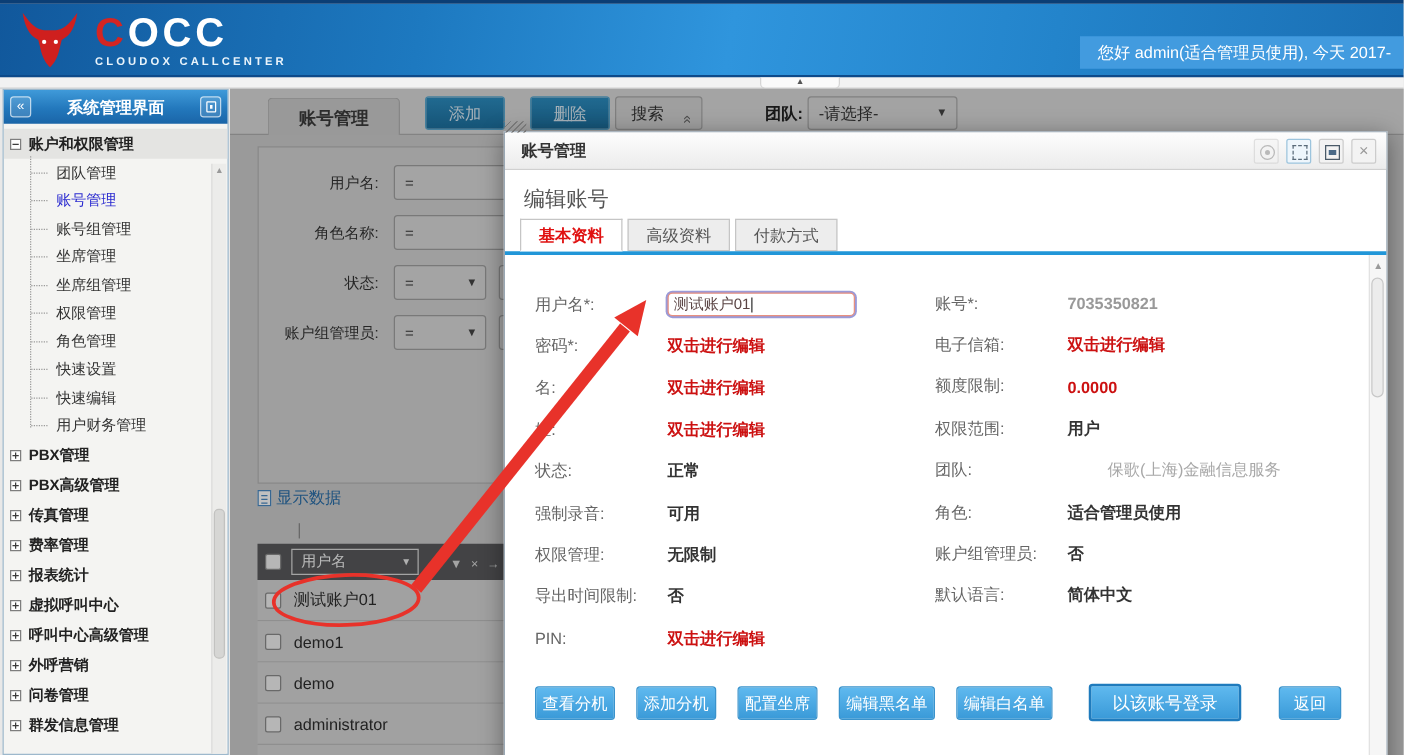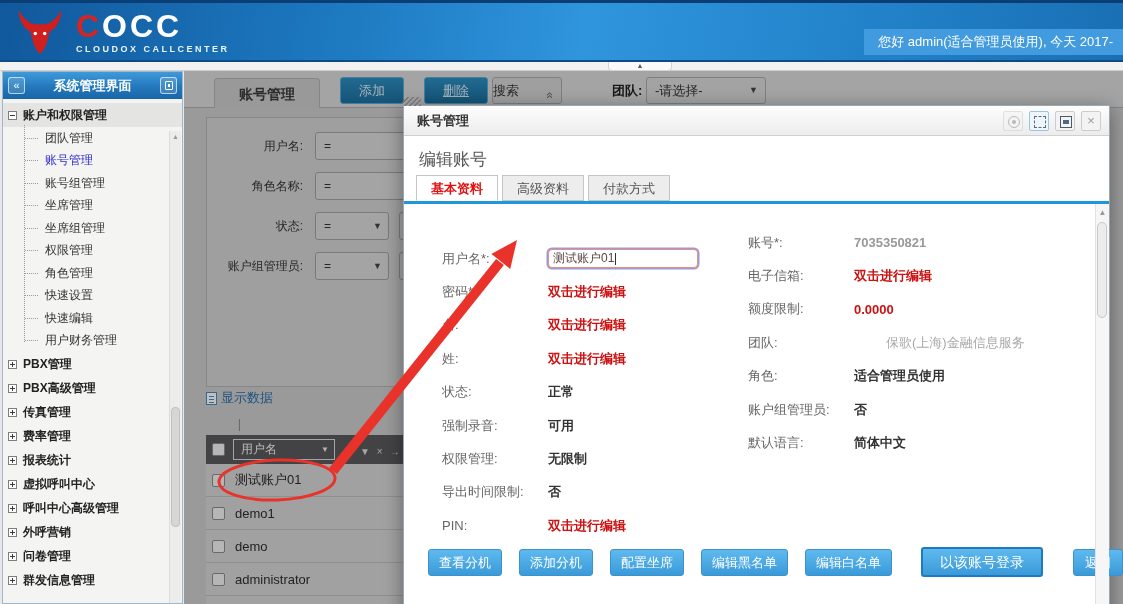--- a/index.html
+++ b/index.html
@@ -49,21 +49,21 @@
 
   
   .main{position:absolute;left:184px;top:71px;width:939px;height:533px;background:#cbcbcb;z-index:1;}
   .toolbar{position:absolute;left:0;top:0;width:939px;height:37px;background:#d8d8d8;border-bottom:1px solid #adadad;}
   .tb-tab{position:absolute;left:30px;top:7px;width:106px;height:30px;background:#cacaca;border:1px solid #b0b0b0;border-bottom:none;
     border-radius:4px 4px 0 0;text-align:center;line-height:30px;font-size:14px;font-weight:bold;color:#3a3a3a;cursor:pointer;}
   .tb-btn{position:absolute;top:6px;height:27px;border-radius:3px;color:#d8e8f2;font-size:13px;text-align:center;line-height:25px;
     background:linear-gradient(180deg,#2c8cbf,#1c6e9c);border:1px solid #5aa8cf;cursor:pointer;}
   .tb-add{left:156px;width:64px;} .tb-del{left:240px;width:64px;text-decoration:underline;}
   .tb-search{position:absolute;left:308px;top:6px;width:70px;height:27px;background:#d2d2d2;border:1px solid #a8a8a8;border-radius:3px;
-    font-size:13px;color:#333;line-height:25px;text-align:left;cursor:pointer;}
+    font-size:13px;color:#333;line-height:25px;text-align:left;padding-left:12px;cursor:pointer;}
   .tb-search .chev{position:absolute;right:8px;top:5px;display:inline-block;transform:rotate(-90deg);color:#666;font-size:12px;}
   .tb-team-label{position:absolute;left:428px;top:11px;font-size:13px;font-weight:bold;color:#222;}
   .tb-team-select{position:absolute;left:462px;top:6px;width:120px;height:27px;background:#d6d6d6;border:1px solid #a8a8a8;border-radius:3px;
     font-size:13px;color:#333;line-height:25px;padding-left:8px;cursor:pointer;}
   .tb-team-select .dd{position:absolute;right:7px;top:0;font-size:9px;color:#444;line-height:25px;}
 
   .filter-panel{position:absolute;left:22px;top:46px;width:700px;height:270px;background:#d2d2d2;border:1px solid #b2b2b2;}
   .filter-row{position:absolute;left:0;width:100%;height:28px;}
   .filter-label{position:absolute;right:calc(100% - 96px);top:6px;font-size:12px;color:#333;white-space:nowrap;}
   .f-select{position:absolute;top:0;height:28px;background:#d8d8d8;border:1px solid #a0a0a0;border-radius:3px;font-size:12px;color:#333;
@@ -106,37 +106,37 @@
   .wi-2::before{content:"";position:absolute;left:4px;top:4px;width:10px;height:10px;border:1px solid #4a5a68;}
   .wi-2::after{content:"";position:absolute;left:7px;top:8px;width:6px;height:4px;background:#4a6a88;}
   .wi-3{color:#9a9a9a;font-size:13px;text-align:center;line-height:18px;}
   .dlg-heading{position:absolute;left:15px;top:42px;font-size:17px;color:#555;}
   .tabs{position:absolute;left:0;top:69px;width:100%;height:29px;}
   .tabs::after{content:"";position:absolute;left:0;right:0;bottom:0;height:3px;background:#2196d8;}
   .tab{position:absolute;top:0;height:26px;line-height:26px;text-align:center;font-size:13px;cursor:pointer;
     border:1px solid #c5c5c5;background:#ededed;color:#555;padding:0 14px;}
   .tab.active{background:#fff;color:#e01111;font-weight:bold;border-bottom-color:#fff;z-index:2;}
 
-  .fields-left{position:absolute;left:24px;top:136px;width:320px;margin-left:14px;}
+  .fields-left{position:absolute;left:24px;top:121px;width:320px;}
   .fields-right{position:absolute;left:344px;top:120px;width:336px;}
   .frow{height:33.4px;display:flex;align-items:center;}
   .flabel{width:106px;min-width:106px;font-size:13px;color:#666;}
   .fval{font-size:13px;}
   .v-editable{color:#cc1111;font-weight:bold;}
   .v-amount{color:#cc1111;font-weight:bold;}
   .v-bold{color:#333;font-weight:bold;}
   .v-muted-bold{color:#999;font-weight:bold;}
   .v-muted{color:#a8a8a8;margin-left:32px;}
   .v-inputbox{width:150px;height:19px;background:#fff;border:1px solid #e89080;border-radius:4px;box-shadow:0 0 0 1.5px #9a9ad8;
     font-size:12px;color:#5a4444;display:flex;align-items:center;padding-left:4px;}
   .caret{display:inline-block;width:1px;height:12px;background:#333;margin-left:1px;}
 
   .dlg-buttons{position:absolute;left:24px;top:441px;display:flex;align-items:center;}
   .dbtn{height:27px;background:linear-gradient(180deg,#5fb9ef,#3a9ad8);border:1px solid #3a93cc;border-radius:3px;color:#fff;
-    font-size:13px;padding:0 10px;line-height:25px;cursor:pointer;margin-right:17px;white-space:nowrap;}
+    font-size:13px;padding:0 5px;line-height:25px;cursor:pointer;margin-right:17px;white-space:nowrap;}
   .dbtn-login{height:30px;line-height:27px;font-size:14px;padding:0 17px;border:2px solid #1f7bbd;margin-left:12px;margin-right:30px;}
   .dbtn-back{padding:0 11px;}
   .dlg-scroll{position:absolute;right:0;top:98px;bottom:0;width:14px;background:#f6f6f6;border-left:1px solid #e2e2e2;}
   .dlg-scroll .up{position:absolute;top:4px;left:0;right:0;text-align:center;font-size:8px;color:#999;}
   .dlg-scroll .thumb{position:absolute;left:1px;width:10px;top:18px;height:96px;background:#ececec;border:1px solid #c8c8c8;border-radius:5px;}
 
   
   .annot{position:absolute;left:0;top:0;width:1123px;height:604px;z-index:50;pointer-events:none;}
 </style>
 </head>
@@ -414,20 +414,24 @@
       </div>
       <div class="frow">
         <span class="flabel">电子信箱:</span>
         <span class="fval v-editable">双击进行编辑</span>
       </div>
       <div class="frow">
         <span class="flabel">额度限制:</span>
         <span class="fval v-amount">0.0000</span>
       </div>
       <div class="frow">
+        <span class="flabel">权限范围:</span>
+        <span class="fval v-bold">用户</span>
+      </div>
+      <div class="frow">
         <span class="flabel">团队:</span>
         <span class="fval v-muted">保歌(上海)金融信息服务</span>
       </div>
       <div class="frow">
         <span class="flabel">角色:</span>
         <span class="fval v-bold">适合管理员使用</span>
       </div>
       <div class="frow">
         <span class="flabel">账户组管理员:</span>
         <span class="fval v-bold">否</span>

